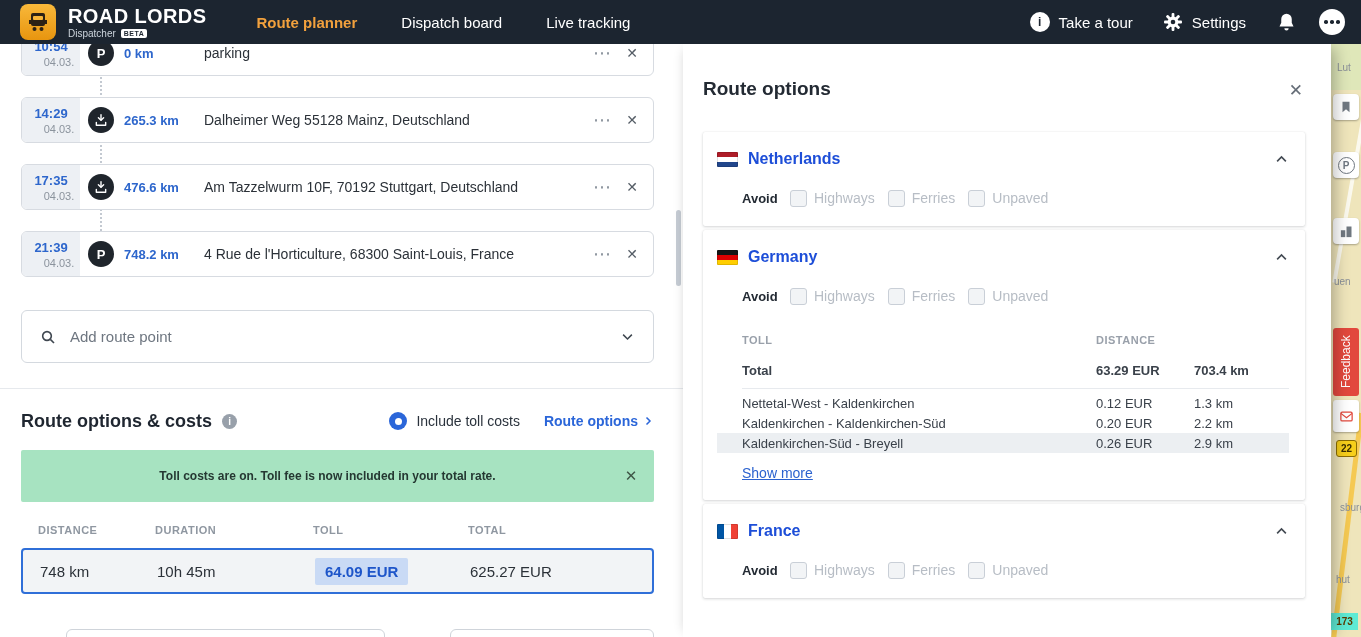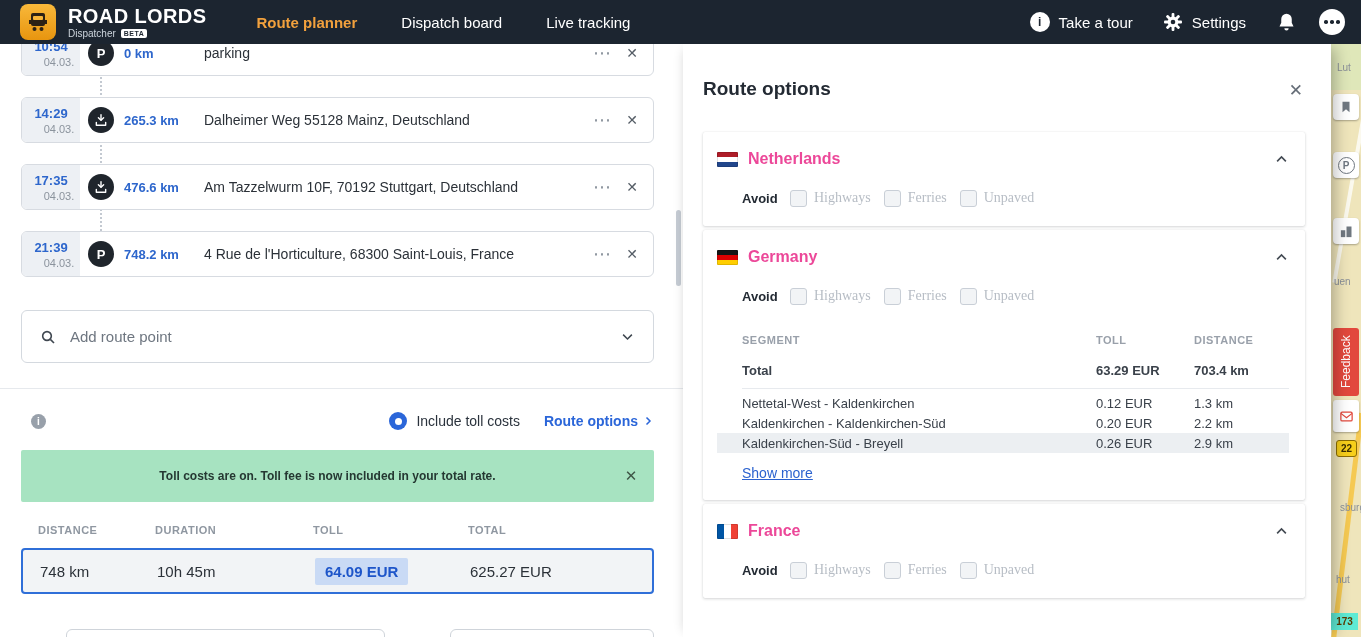--- a/index.html
+++ b/index.html
@@ -140,25 +140,25 @@
   .country-card {
     background: #fff; border-radius: 2px; margin-bottom: 4px;
     box-shadow: 0 1px 3px rgba(25,32,40,.18), 0 0 1px rgba(25,32,40,.12);
     padding: 16px 16px 18px 14px;
   }
   .country-head { display: flex; align-items: center; height: 22px; }
   .flag { width: 21px; height: 15px; border-radius: 1px; flex: 0 0 auto; box-shadow: inset 0 0 0 1px rgba(0,0,0,.12); }
   .flag-nl { background: linear-gradient(180deg, #ae1c28 33%, #ffffff 33% 66%, #21468b 66%); }
   .flag-de { background: linear-gradient(180deg, #151515 33%, #dd0000 33% 66%, #ffce00 66%); }
   .flag-fr { background: linear-gradient(90deg, #0055a4 33%, #ffffff 33% 66%, #ef4135 66%); }
-  .country-name { margin-left: 10px; font-size: 16px; font-weight: bold; color: #ec4899; }
+  .country-name { margin-left: 10px; font-size: 16px; font-weight: bold; color: #1d4ed8; }
   .collapse-chevron { margin-left: auto; display: flex; cursor: pointer; }
   .avoid-row { display: flex; align-items: center; margin-top: 18px; padding-left: 25px; height: 20px; }
   .avoid-label { width: 48px; font-size: 13px; font-weight: bold; color: #232a33; flex: 0 0 auto; }
-  .cb-group { display: inline-flex; align-items: center; margin-right: 13px; cursor: pointer; font-family: Liberation Serif, serif; }
+  .cb-group { display: inline-flex; align-items: center; margin-right: 13px; cursor: pointer; }
   .cb { width: 17px; height: 17px; background: #f2f4f6; border: 1px solid #c9cfd7; border-radius: 3px; flex: 0 0 auto; }
   .cb-label { font-size: 14px; color: #b7bdc5; margin-left: 7px; }
   .toll-block { margin-left: 25px; }
   .toll-header, .toll-row { display: grid; grid-template-columns: 354px 98px 1fr; align-items: center; }
   .toll-header { margin-top: 28px; }
   .th { font-size: 11px; font-weight: bold; color: #99a0aa; letter-spacing: .5px; }
   .toll-total { margin-top: 14px; height: 22px; font-size: 14px; font-weight: bold; color: #232a33; }
   .toll-divider { height: 1px; background: #e7eaee; margin: 8px 0 4px; }
   .toll-row { height: 20px; font-size: 13px; color: #3a414a; }
   .toll-row.highlight { background: #eceff2; margin-left: -25px; padding-left: 25px; }
@@ -340,20 +340,21 @@
     <span class="chev">
       <svg width="15" height="15" viewBox="0 0 24 24" fill="none" stroke="#3f4750" stroke-width="2.4">
           <polyline points="5,9 12,16 19,9"></polyline>
         </svg>
     </span>
   </div>
 
   <div class="lp-divider"></div>
 
   <div class="opts-row">
+    <span class="opts-heading">Route options &amp; costs</span>
     <span class="info-dot">i</span>
     <span class="toggle-group">
       <span class="radio-on"></span>
       <span class="toggle-label">Include toll costs</span>
     </span>
     <a class="opts-link">
       <span>Route options</span>
       <svg width="12" height="12" viewBox="0 0 24 24" fill="none" stroke="#2b66d9" stroke-width="3">
           <polyline points="9,5 16,12 9,19"></polyline>
         </svg>
@@ -440,21 +441,20 @@
               <span class="cb-label">Ferries</span>
             </span>
             <span class="cb-group">
               <span class="cb"></span>
               <span class="cb-label">Unpaved</span>
             </span>
           </span>
     </div>
     <div class="toll-block">
       <div class="toll-header">
-        <span class="th">SEGMENT</span>
         <span class="th">TOLL</span>
         <span class="th">DISTANCE</span>
       </div>
       <div class="toll-row toll-total">
         <span>Total</span>
         <span>63.29 EUR</span>
         <span>703.4 km</span>
       </div>
       <div class="toll-divider"></div>
       <div>

